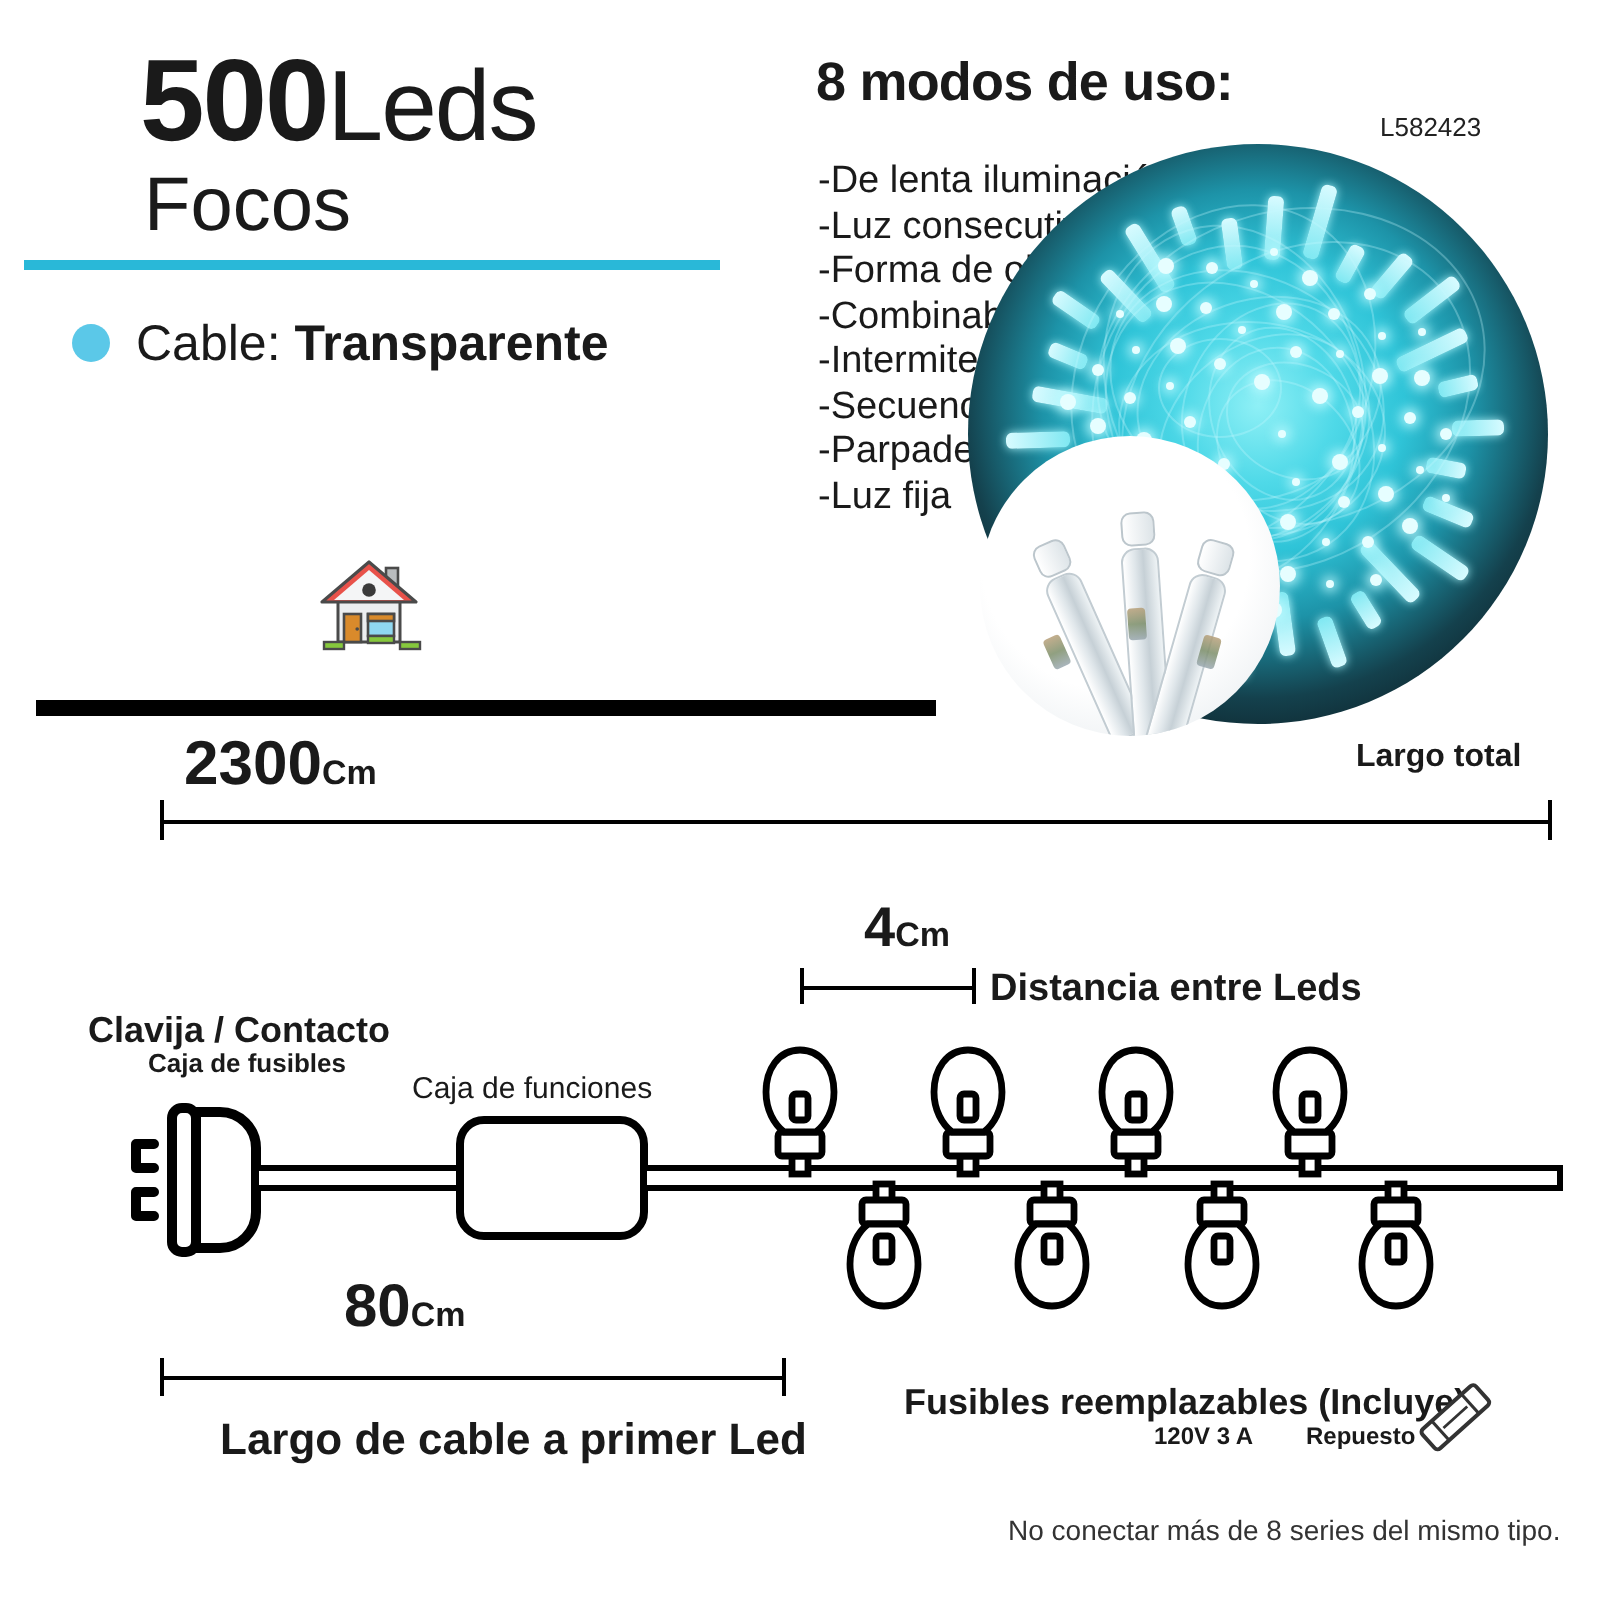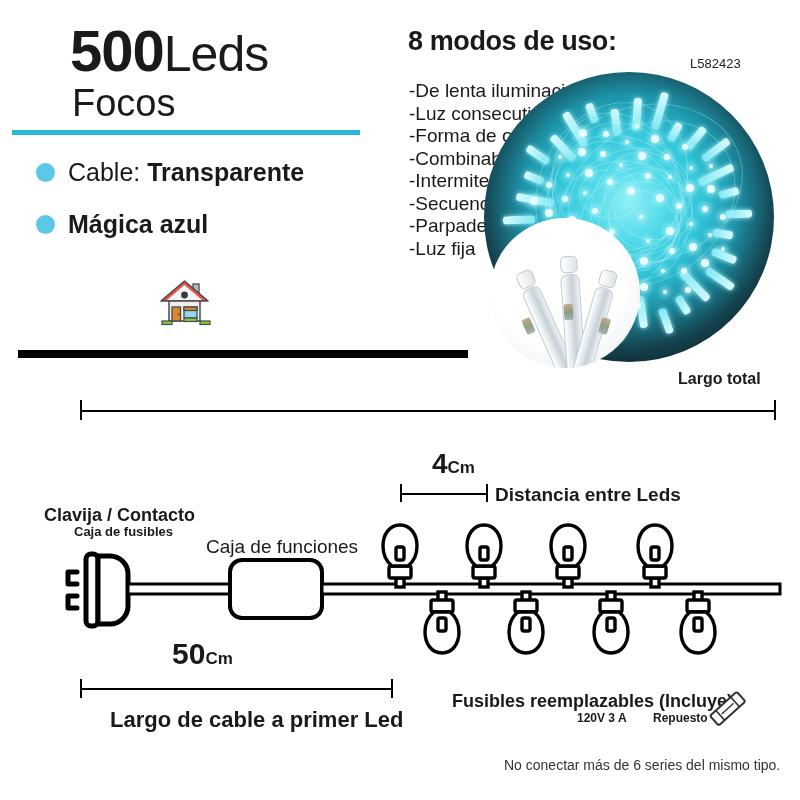--- a/index.html
+++ b/index.html
@@ -193,21 +193,21 @@
     white-space: nowrap;
   }
   .fusibles-lbl {
     left: 74px; top: 524px;
     font-size: 13px;
     font-weight: 700;
     white-space: nowrap;
   }
   .caja-func {
     left: 206px; top: 536px;
-    font-size: 19px;
+    font-size: 15px;
     font-weight: 400;
     white-space: nowrap;
   }
 
   
   .fifty-num {
     left: 172px; top: 637px;
     font-size: 30px;
     font-weight: 700;
     white-space: nowrap;
@@ -254,23 +254,20 @@
 
   <div class="abs count-line">
     <span class="count-num">500</span><span class="count-word">Leds</span>
   </div>
   <div class="abs focos">Focos</div>
 
   <div class="abs divider"></div>
 
   <div class="abs bullet-row" style="left:36px; top:160px;">
     <span class="dot"></span><span class="lbl-light">Cable: </span><span class="lbl-bold">Transparente</span>
-  </div>
-  <div class="abs bullet-row" style="left:36px; top:212px;">
-    <span class="dot"></span><span class="lbl-bold">Mágica azul</span>
   </div>
 
   <div class="abs modes-title">8 modos de uso:</div>
   <div class="abs modes-list">
     <div>-De lenta iluminación</div>
     <div>-Luz consecutiva</div>
     <div>-Forma de olas</div>
     <div>-Combinables</div>
     <div>-Intermitente</div>
     <div>-Secuencial</div>
@@ -420,20 +417,23 @@
       <rect x="24" y="29" width="13" height="11" fill="#8fd8f0" stroke="#4a4a4a" stroke-width="1.3"></rect>
       <rect x="24" y="29" width="13" height="3.5" fill="#d98a2b" stroke="#4a4a4a" stroke-width="1.3"></rect>
       <rect x="24" y="40" width="13" height="3.5" fill="#86c83c" stroke="#4a4a4a" stroke-width="1.2"></rect>
       <rect x="2" y="43" width="10" height="3.5" fill="#86c83c" stroke="#4a4a4a" stroke-width="1.2"></rect>
       <rect x="40" y="43" width="10" height="3.5" fill="#86c83c" stroke="#4a4a4a" stroke-width="1.2"></rect>
     </svg>
   </div>
 
   <div class="abs black-bar"></div>
 
+  <div class="abs total-num">
+    <span>2300</span><span class="unit-sm">Cm</span>
+  </div>
   <div class="abs largo-total">Largo total</div>
 
   <div class="abs dim-line" style="left:80px; top:410px; width:696px;"></div>
   <div class="abs dim-tick" style="left:80px; top:400px; height:20px;"></div>
   <div class="abs dim-tick" style="left:774px; top:400px; height:20px;"></div>
 
   <div class="abs four-num">
     <span>4</span><span class="unit-sm">Cm</span>
   </div>
   <div class="abs dim-line" style="left:400px; top:493px; width:88px;"></div>
@@ -510,36 +510,36 @@
       <g fill="#fff" stroke="#000" stroke-width="3.4">
         <rect x="694" y="72" width="8" height="9"></rect>
         <rect x="687" y="80" width="22" height="12" rx="2"></rect>
         <path d="M698 133 c-11 0 -17 -10 -17 -21 c0 -9 4 -16 9 -20 h16 c5 4 9 11 9 20 c0 11 -6 21 -17 21 z"></path>
         <rect x="694" y="98" width="8" height="13" rx="2"></rect>
       </g>
     </svg>
   </div>
 
   <div class="abs fifty-num">
-    <span>50</span><span class="fifty-unit">Cm</span>
+    <span>80</span><span class="fifty-unit">Cm</span>
   </div>
   <div class="abs dim-line" style="left:80px; top:688px; width:313px;"></div>
   <div class="abs dim-tick" style="left:80px; top:679px; height:19px;"></div>
   <div class="abs dim-tick" style="left:391px; top:679px; height:19px;"></div>
   <div class="abs largo-primer">Largo de cable a primer Led</div>
 
   <div class="abs fus-main">Fusibles reemplazables (Incluye)</div>
   <div class="abs fus-volt">120V 3 A</div>
   <div class="abs fus-rep">Repuesto</div>
   <div class="abs" style="left:706px; top:688px; width:44px; height:42px;">
     <svg width="44" height="42" viewBox="0 0 44 42">
       <g transform="rotate(-42 22 21)">
         <rect x="4" y="14" width="36" height="13" rx="2" fill="#fff" stroke="#333" stroke-width="2"></rect>
         <line x1="12" y1="14" x2="12" y2="27" stroke="#333" stroke-width="1.6"></line>
         <line x1="32" y1="14" x2="32" y2="27" stroke="#333" stroke-width="1.6"></line>
         <line x1="14" y1="20.5" x2="30" y2="20.5" stroke="#333" stroke-width="1.4"></line>
       </g>
     </svg>
   </div>
 
-  <div class="abs disclaimer">No conectar más de 6 series del mismo tipo.</div>
+  <div class="abs disclaimer">No conectar más de 8 series del mismo tipo.</div>
 
 </div>
 
 </body></html>

